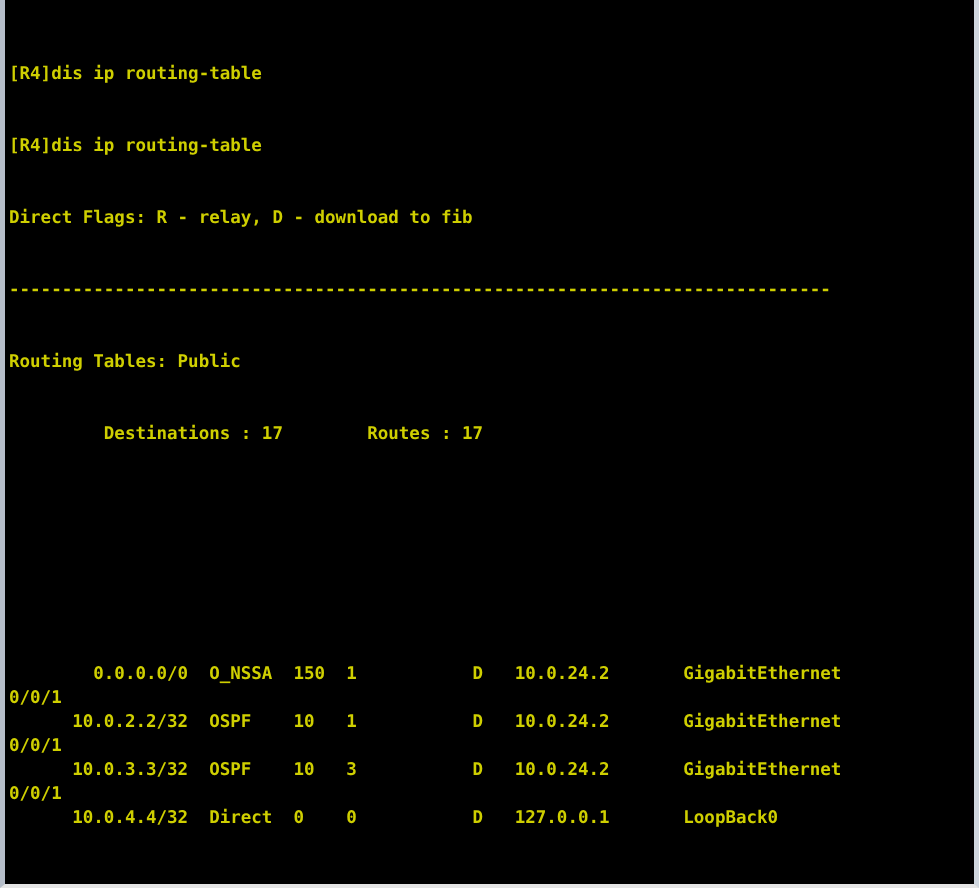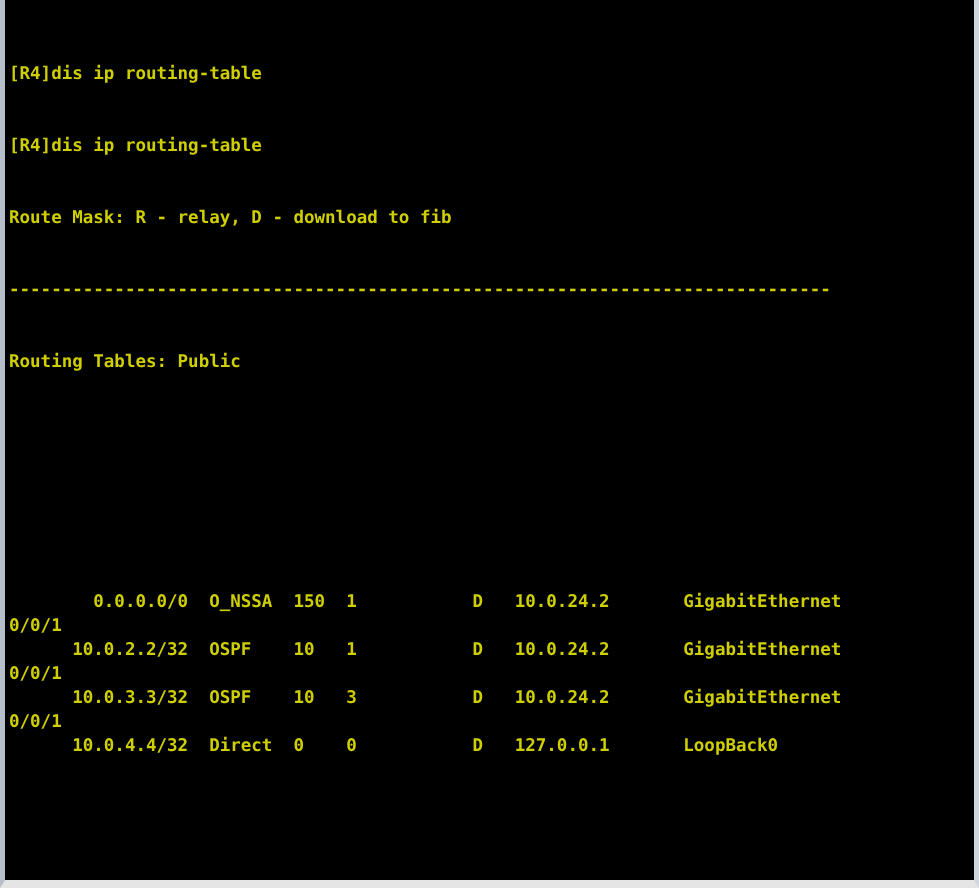--- a/index.html
+++ b/index.html
@@ -15,21 +15,21 @@
   }
 
   #terminal {
     position: relative;
     box-sizing: border-box;
     width: 979px;
     height: 888px;
     background: #000000;
     border-left: 5px solid #b6bec9;
     border-right: 5px solid #cfd6de;
-    border-bottom: 8px solid #e5e5e5;
+    border-bottom: 4px solid #e5e5e5;
     overflow: hidden;
   }
 
   #screen {
     position: absolute;
     left: 0;
     top: -10px;          
     width: 969px;
     font-family: "DejaVu Sans Mono", "Liberation Mono", monospace;
     font-size: 17.5px;
@@ -56,22 +56,23 @@
   .rule { letter-spacing: 0px; }
 </style>
 </head>
 <body>
 
 <div id="terminal">
   <div id="screen">
 
     <div class="line clipped">[R4]dis ip routing-table</div>
     <div class="line">[R4]dis ip routing-table</div>
-    <div class="line">Route Mask: R - relay, D - download to fib</div>
+    <div class="line">Direct Flags: R - relay, D - download to fib</div>
     <div class="line rule">------------------------------------------------------------------------------</div>
     <div class="line">Routing Tables: Public</div>
+    <div class="line">         Destinations : 17        Routes : 17</div>
     <div class="blank"></div>
     <div class="blank"></div>
 
     <div id="rows"><div class="line">        0.0.0.0/0  O_NSSA  150  1           D   10.0.24.2       GigabitEthernet</div><div class="line">0/0/1</div><div class="line">      10.0.2.2/32  OSPF    10   1           D   10.0.24.2       GigabitEthernet</div><div class="line">0/0/1</div><div class="line">      10.0.3.3/32  OSPF    10   3           D   10.0.24.2       GigabitEthernet</div><div class="line">0/0/1</div><div class="line">      10.0.4.4/32  Direct  0    0           D   127.0.0.1       LoopBack0</div></div>
 
   </div>
 </div>
 
 </body></html>

